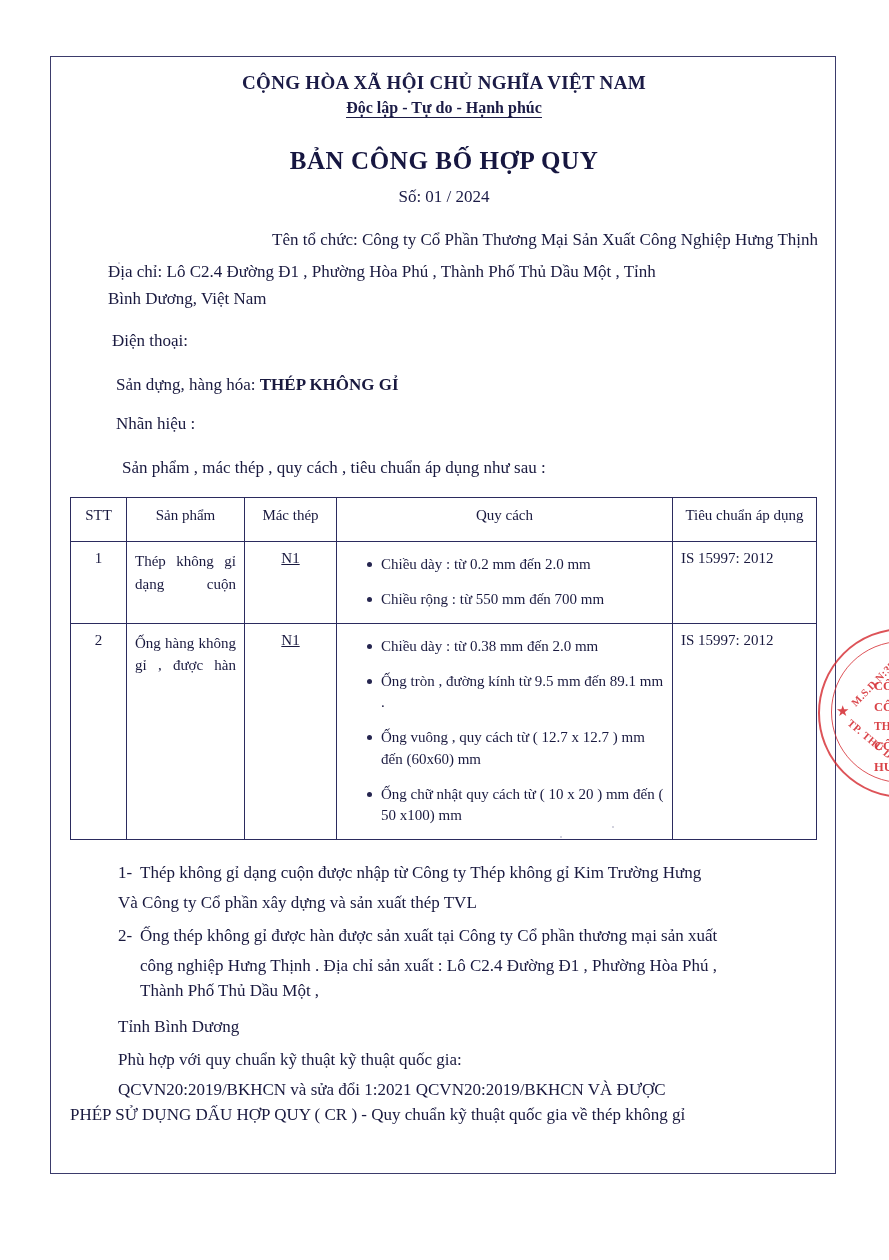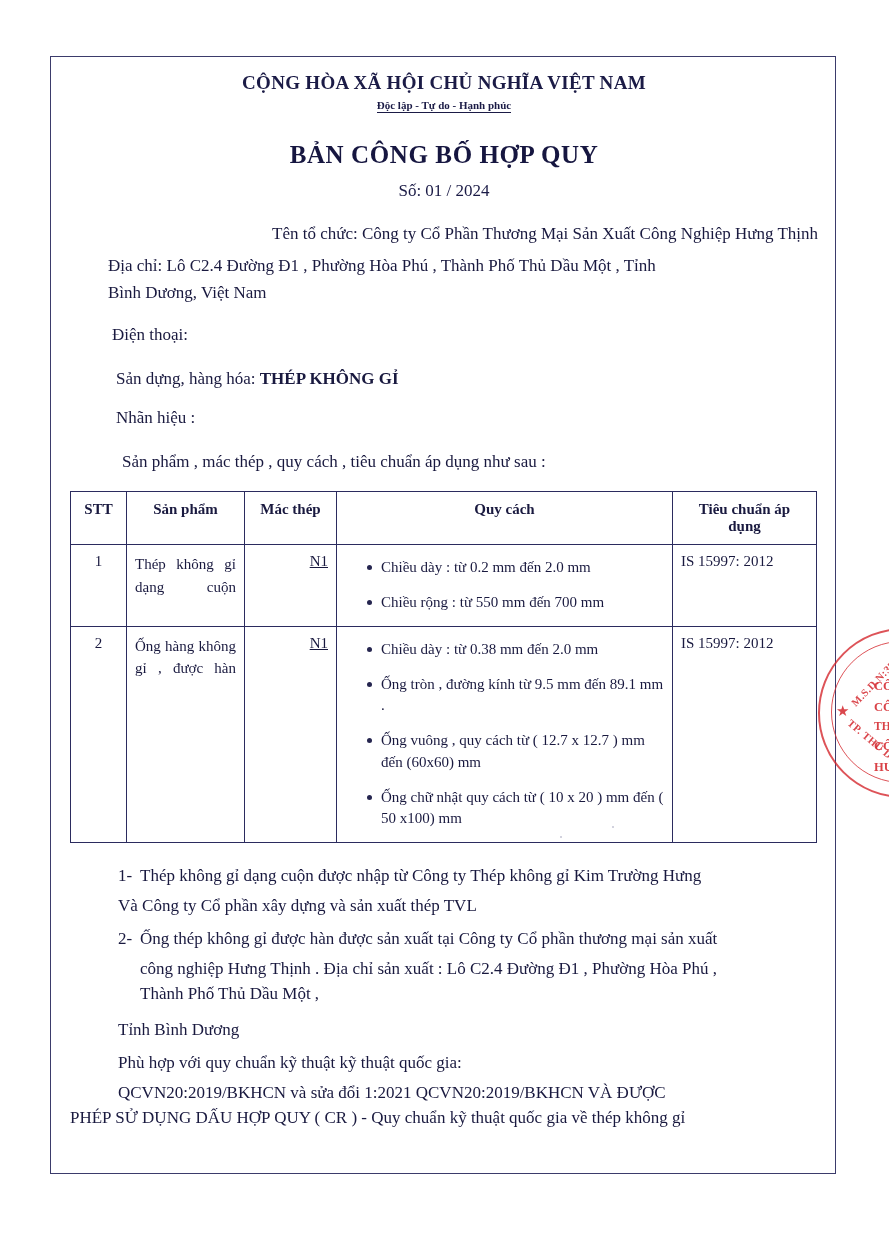--- a/index.html
+++ b/index.html
@@ -41,21 +41,21 @@
   .center { text-align: center; }
 
   .nation-title {
     font-size: 19px;
     font-weight: bold;
     letter-spacing: 0.3px;
     color: #1b1b46;
     margin-top: 8px;
   }
   .nation-sub {
-    font-size: 11px;
+    font-size: 16px;
     font-weight: bold;
     color: #1b1b46;
     margin-top: 5px;
   }
   .nation-sub span {
     border-bottom: 1.5px solid #1b1b46;
     padding-bottom: 1px;
   }
   .doc-title {
     font-size: 25px;
@@ -93,30 +93,29 @@
     color: #19193f;
   }
   table.spec th, table.spec td {
     border: 1px solid #2b2b5e;
     vertical-align: top;
     padding: 8px 8px 10px 8px;
     font-weight: normal;
   }
   table.spec thead th {
     padding-top: 9px;
-    padding-bottom: 9px;
-    font-weight: bold;
+    padding-bottom: 17px;
   }
   .col-stt { width: 56px; text-align: center; }
   .col-prod { width: 118px; }
   .col-grade { width: 92px; text-align: center; }
   .col-spec { width: 336px; }
   .col-std { width: 144px; }
   td.c-stt { text-align: center; padding-top: 14px; }
-  td.c-grade { text-align: right; padding-top: 14px; text-decoration: underline; }
+  td.c-grade { text-align: center; padding-top: 14px; text-decoration: underline; }
   td.c-prod { text-align: justify; text-align-last: justify; line-height: 1.5; padding-top: 14px; }
   td.c-std { padding-top: 14px; }
   ul.bullets {
     margin: 4px 0 0 0;
     padding-left: 22px;
     list-style: none;
   }
   ul.bullets li {
     position: relative;
     margin-bottom: 13px;

